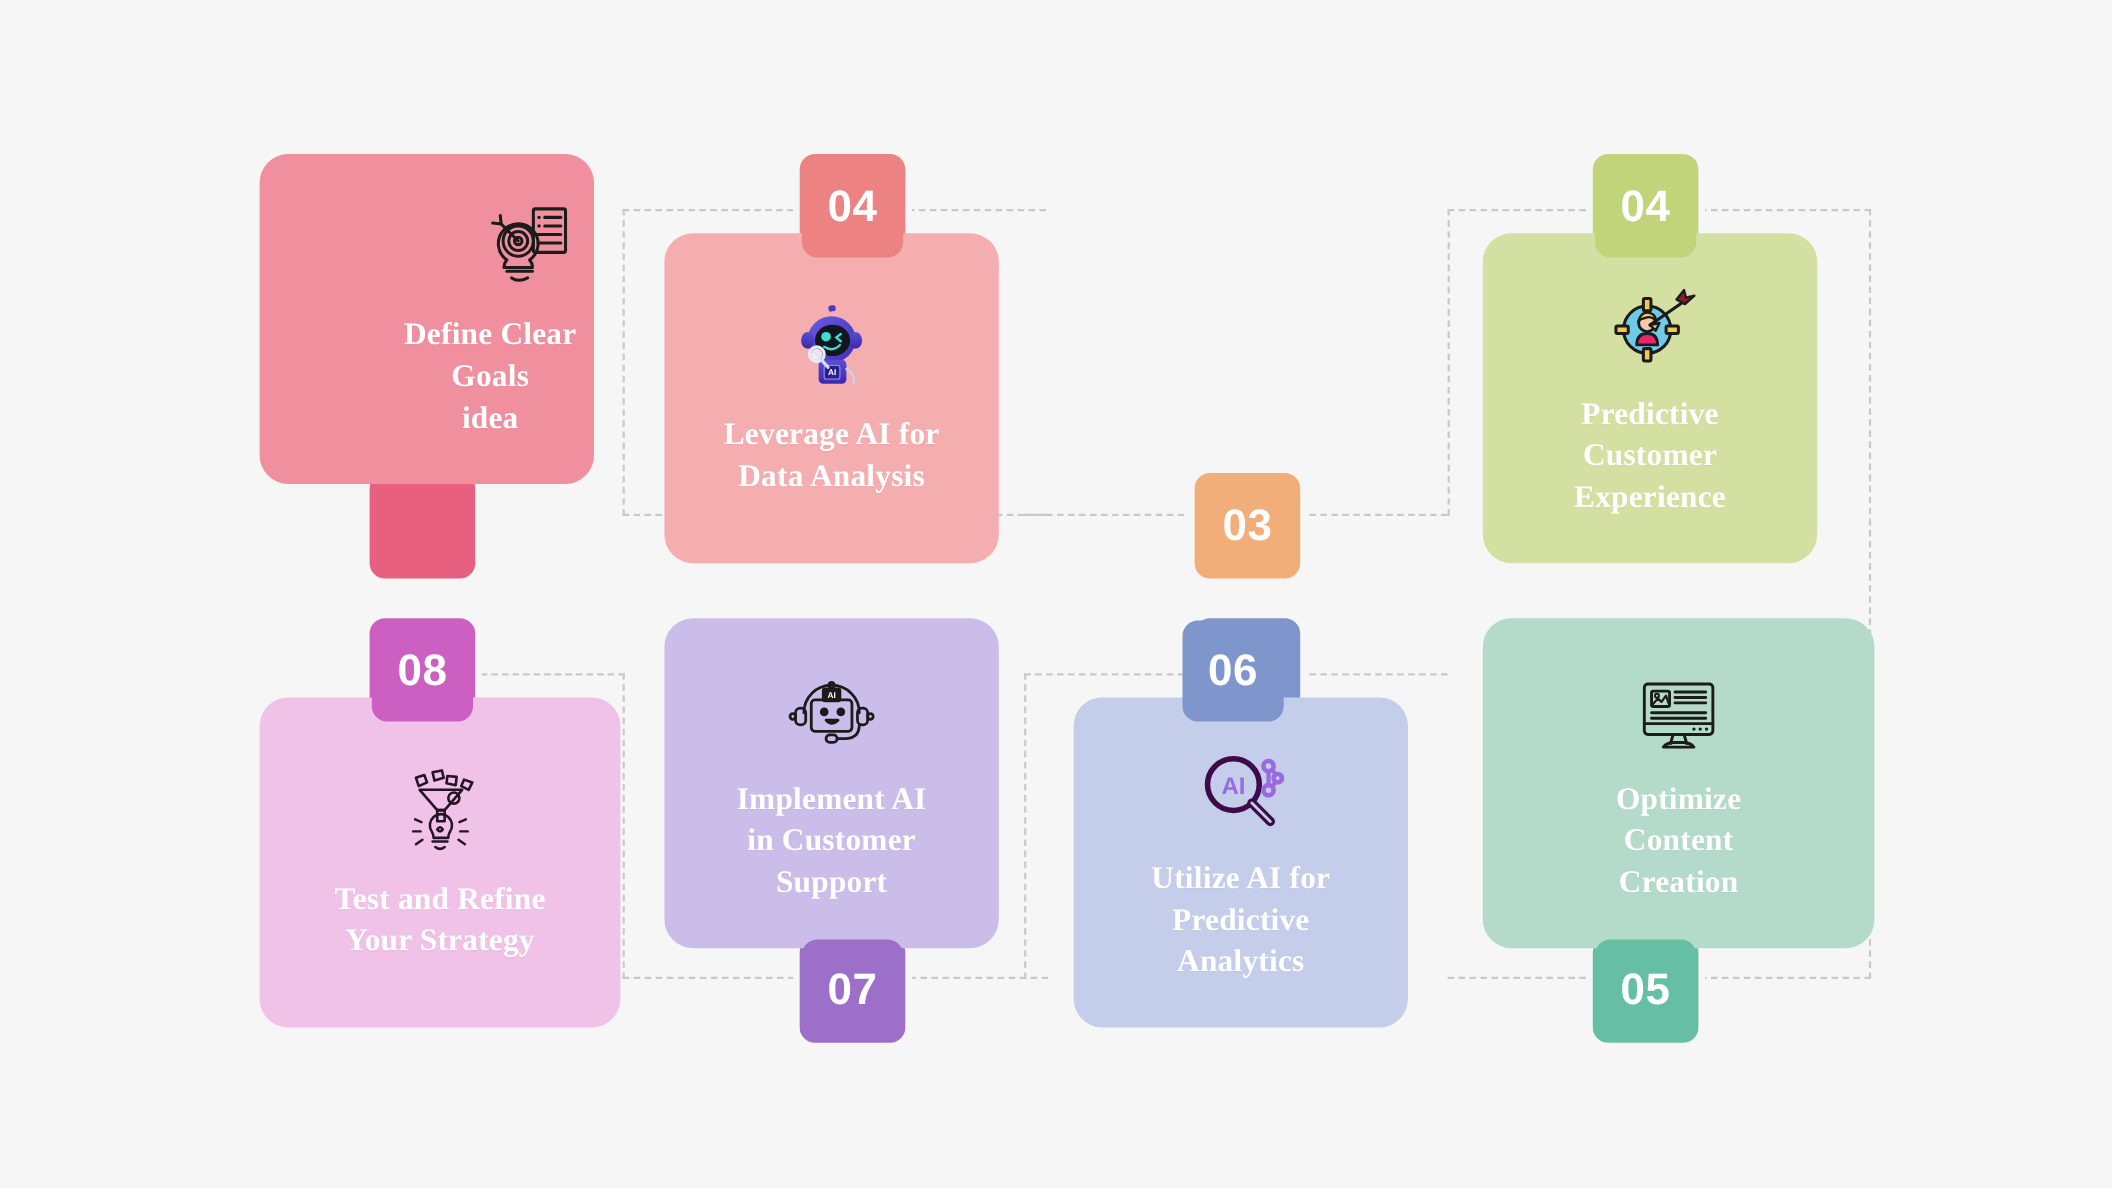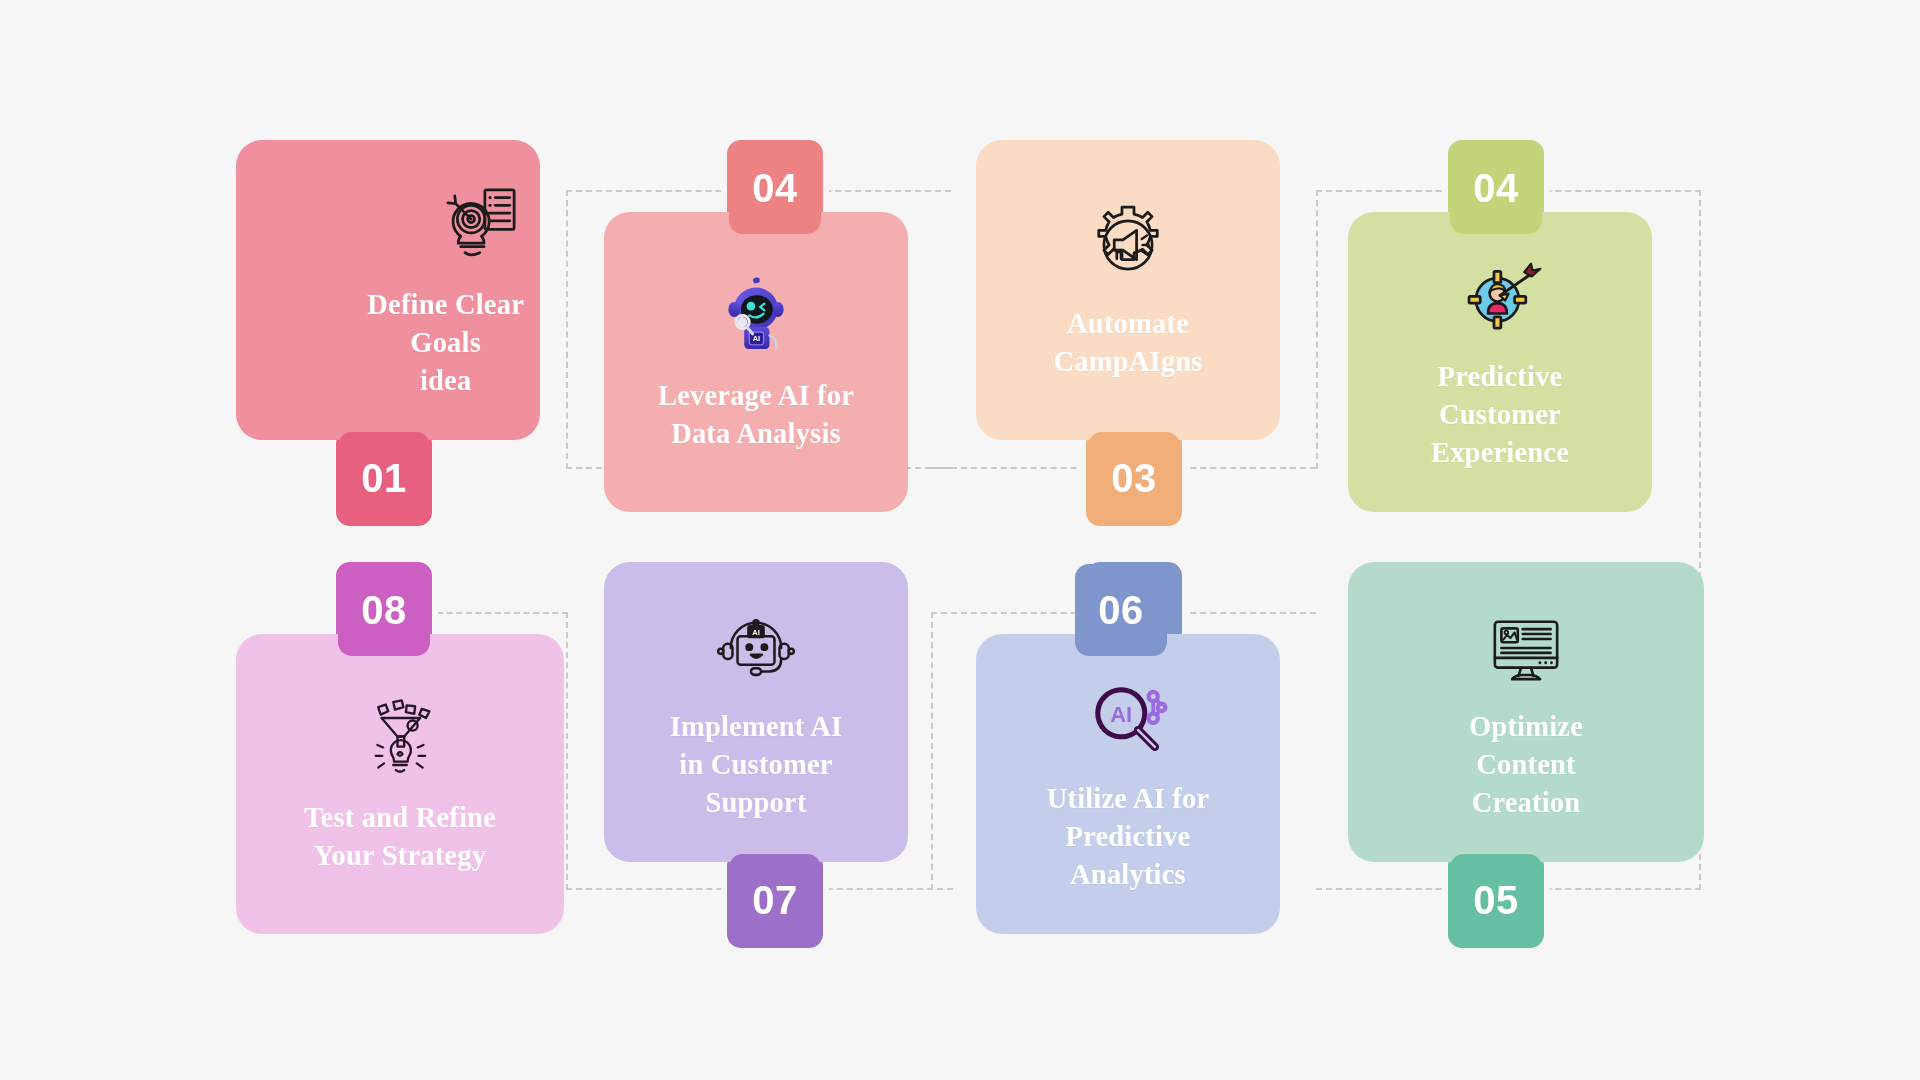--- a/index.html
+++ b/index.html
@@ -112,23 +112,20 @@
         <circle cx="42" cy="42" r="16"></circle>
         <circle cx="42" cy="42" r="10"></circle>
         <circle cx="42" cy="42" r="4"></circle>
         <line x1="42" y1="42" x2="24" y2="24"></line>
         <path d="M24 24 l-1 -9 M24 24 l-9 -1"></path>
       </svg>
     </div>
     <div class="card-title">Define Clear
 Goals
 idea</div>
-  </div>
-  <div class="badge" style="left:338px; top:432px; background:#e8607f;">
-    <span>01</span>
   </div>
 
   <div class="badge-ring" style="left:721px; top:134px; background:#ec8282;"></div>
   <div class="card" style="left:604px; top:212px; width:304px; height:300px; background:#f5aeb0;">
     <div class="card-icon">
       <svg width="84" height="84" viewBox="0 0 100 100">
         <defs>
           <linearGradient id="g2a" x1="0" y1="0" x2="1" y2="1">
             <stop offset="0" stop-color="#6b5ce7"></stop>
               <stop offset="1" stop-color="#3f2fb5"></stop>
@@ -156,34 +153,20 @@
       </svg>
     </div>
     <div class="card-title">Leverage AI for
 Data Analysis</div>
   </div>
   <div class="badge" style="left:729px; top:142px; background:#ec8282;">
     <span>04</span>
   </div>
 
   <div class="badge-ring" style="left:1080px; top:424px; background:#f2ae78;"></div>
-  <div class="card" style="left:976px; top:140px; width:304px; height:300px; background:#fadcc4;">
-    <div class="card-icon">
-      <svg width="86" height="86" viewBox="0 0 100 100" fill="none" stroke="#1b1b1b" stroke-width="3.2" stroke-linejoin="round">
-        <path d="M50 6 l7 0 l0 8 a37 37 0 0 1 10 4 l6 -6 l5 5 l-6 6 a37 37 0 0 1 4 10 l8 0 l0 7 l-8 0 a37 37 0 0 1 -4 10 l6 6 l-5 5 l-6 -6 a37 37 0 0 1 -10 4 l0 8 l-7 0 l-7 0 l0 -8 a37 37 0 0 1 -10 -4 l-6 6 l-5 -5 l6 -6 a37 37 0 0 1 -4 -10 l-8 0 l0 -7 l8 0 a37 37 0 0 1 4 -10 l-6 -6 l5 -5 l6 6 a37 37 0 0 1 10 -4 l0 -8 z"></path>
-        <circle cx="50" cy="50" r="28"></circle>
-        <path d="M34 44 l0 12 l10 0 l16 11 l0 -34 l-16 11 z" stroke-linecap="round"></path>
-        <line x1="37" y1="56" x2="37" y2="66" stroke-linecap="round"></line>
-        <line x1="42" y1="56" x2="42" y2="66" stroke-linecap="round"></line>
-        <path d="M66 43 l6 -4 M67 50 l7 0 M66 57 l6 4" stroke-linecap="round" stroke-width="2.8"></path>
-      </svg>
-    </div>
-    <div class="card-title">Automate
-CampAIgns</div>
-  </div>
   <div class="badge" style="left:1088px; top:432px; background:#f2ae78;">
     <span>03</span>
   </div>
 
   <div class="badge-ring" style="left:1442px; top:134px; background:#c2d479;"></div>
   <div class="card" style="left:1348px; top:212px; width:304px; height:300px; background:#d3e0a2;">
     <div class="card-icon">
       <svg width="86" height="86" viewBox="0 0 100 100">
         <circle cx="47" cy="52" r="25" fill="#6ecbe8" stroke="#1b1b1b" stroke-width="3.2"></circle>
         <g stroke="#1b1b1b" stroke-width="3.2" fill="#f2c94c">

